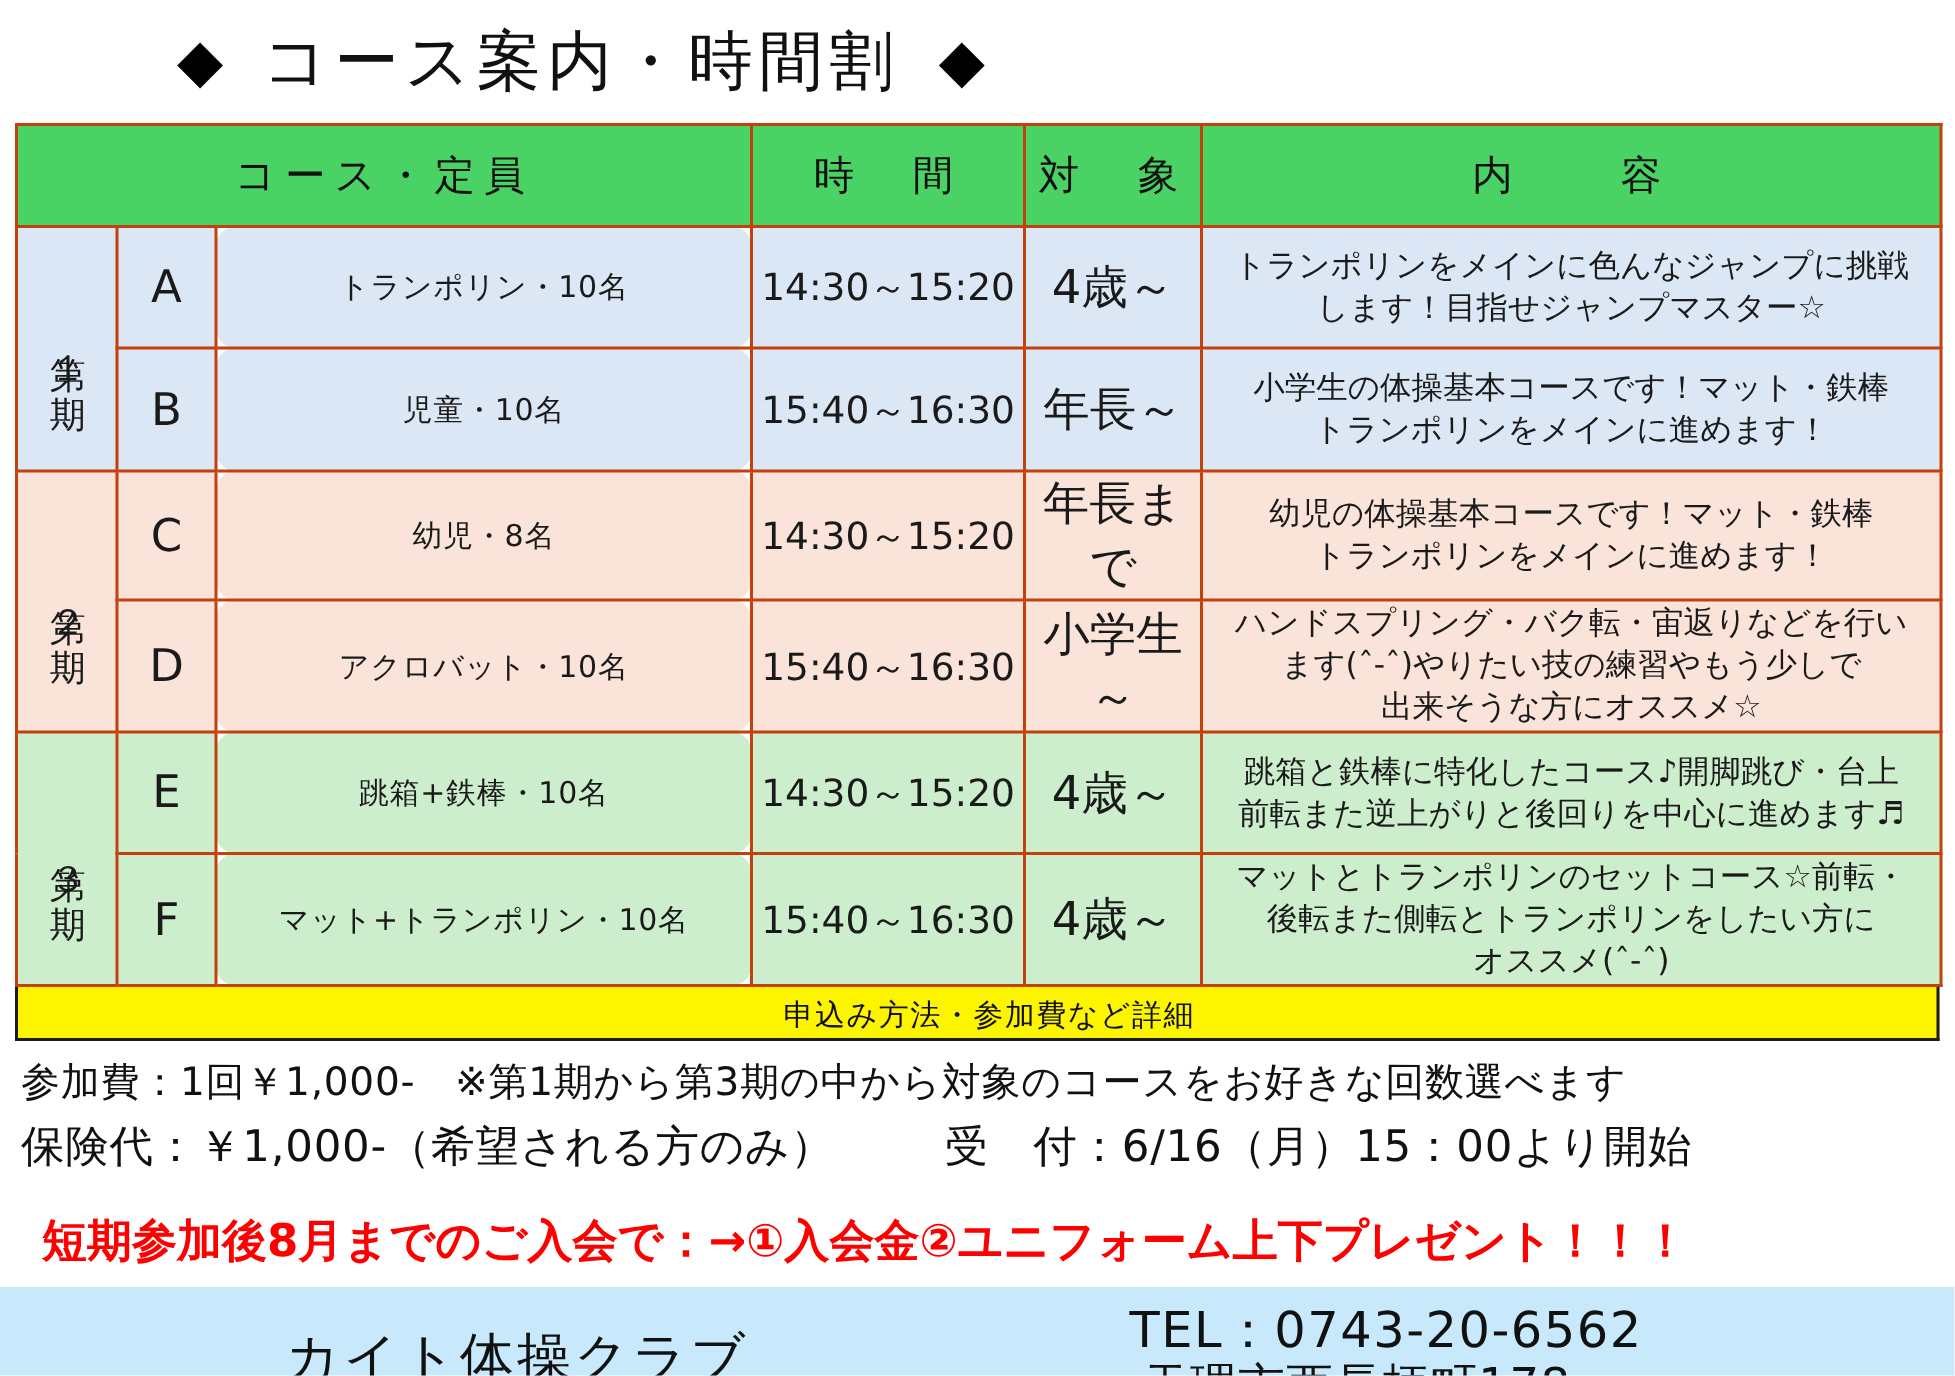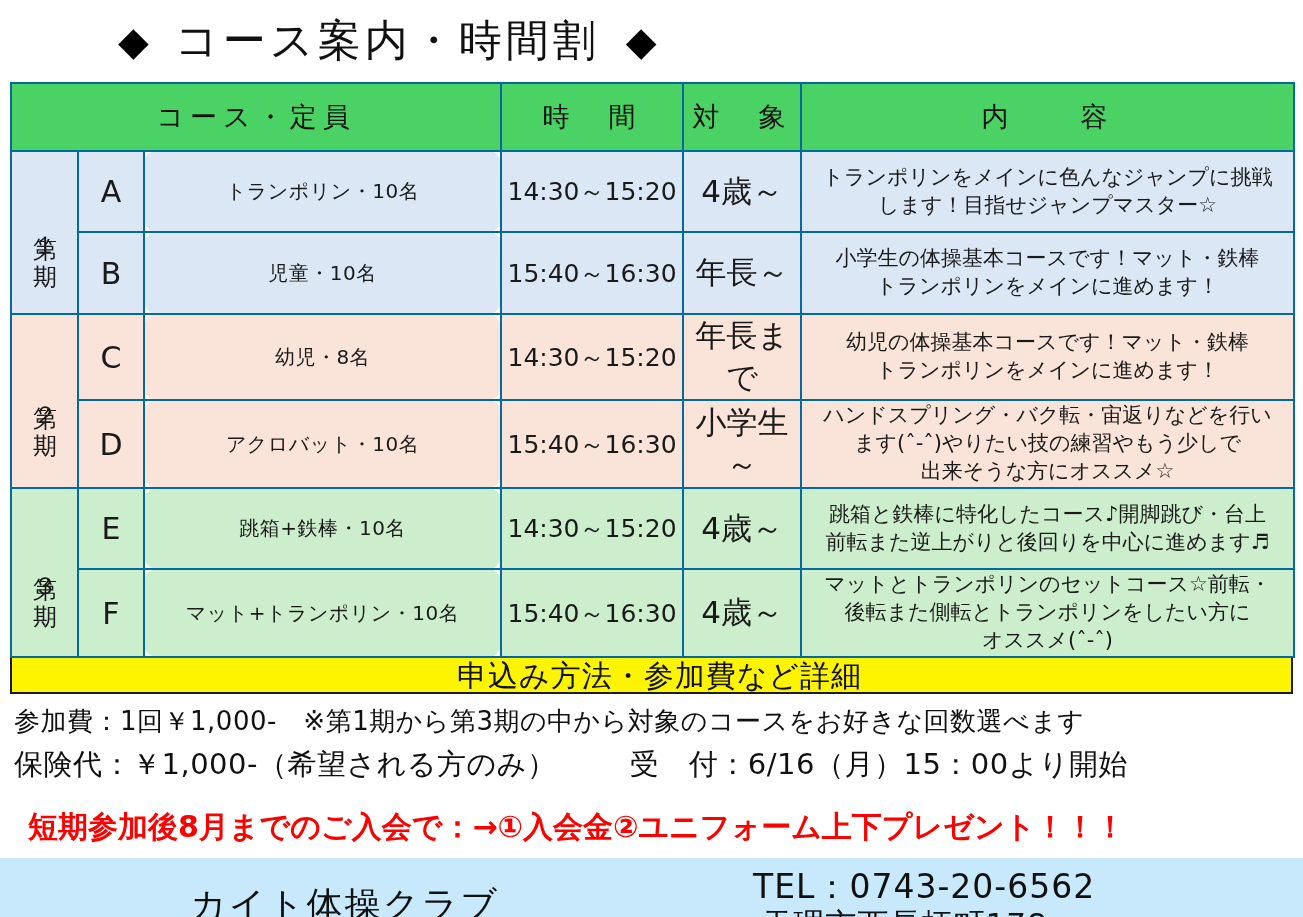--- a/index.html
+++ b/index.html
@@ -51,21 +51,21 @@
   }
 
   
   .schedule {
     border-collapse: collapse;
     table-layout: fixed;
     width: 1283px;
     margin: 0 10px;
   }
   .schedule td, .schedule th {
-    border: 2px solid #0369a1;
+    border: 2px solid #c2410c;
     padding: 0;
     text-align: center;
     vertical-align: middle;
     font-weight: normal;
   }
 
   .col-period  { width: 67px; }
   .col-letter  { width: 66px; }
   .col-course  { width: 357px; }
   .col-time    { width: 182px; }
@@ -122,21 +122,21 @@
   .row-a td, .row-c td, .row-e td { height: 79px; }
   .row-b td, .row-d td, .row-f td { height: 80px; }
   .row-d td, .row-f td { height: 86px; }
 
   
   .yellow-band {
     background: #fdf500;
     height: 36px;
     line-height: 36px;
     text-align: center;
-    font-size: 30px;
+    font-size: 20px;
     letter-spacing: 1px;
     margin: 0 10px;
     border: 2px solid #1b1b1b;
     border-top: none;
     box-sizing: border-box;
     color: #111;
     padding-left: 16px;
   }
 
   

